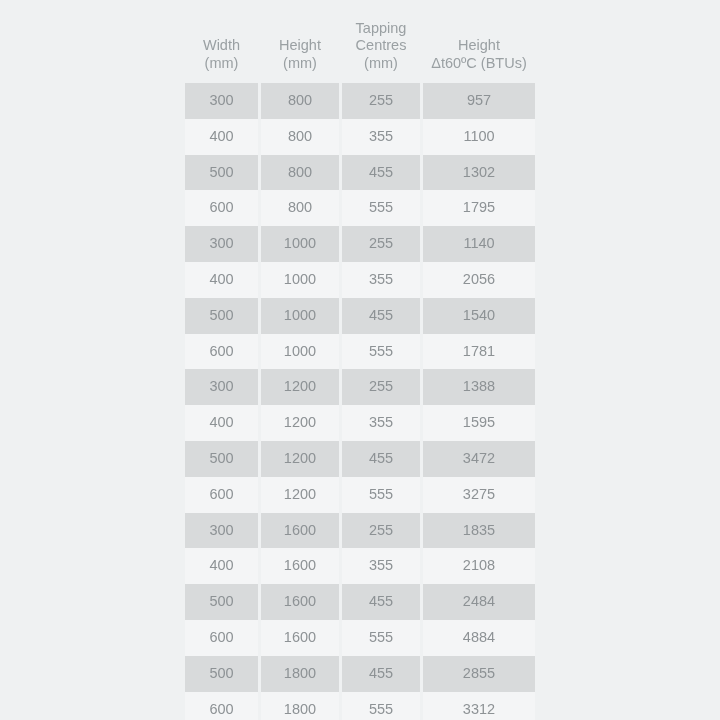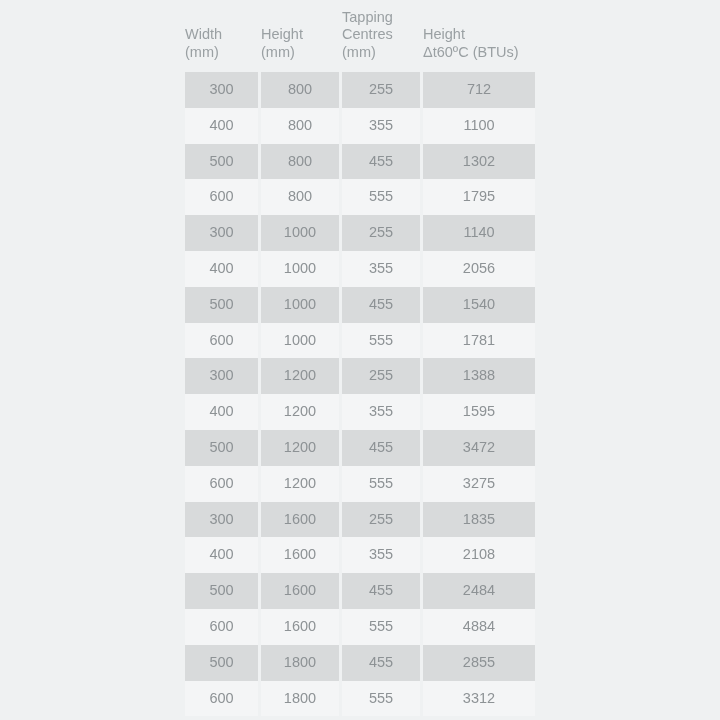--- a/index.html
+++ b/index.html
@@ -26,24 +26,24 @@
   #spec-table col.c-height  { width: 78px; }
   #spec-table col.c-tapping { width: 78px; }
   #spec-table col.c-output  { width: 112px; }
 
   thead th {
     background: transparent;
     color: #9aa0a3;
     font-size: 14.5px;
     font-weight: 400;
     line-height: 17.5px;
-    text-align: left;
+    text-align: center;
     vertical-align: bottom;
     padding: 0 0 11px 0;
-    height: 72px;
+    height: 83px;
     box-sizing: border-box;
     white-space: pre-line;
   }
 
   tbody td {
     color: #8d9295;
     font-size: 14.5px;
     font-weight: 400;
     text-align: center;
     height: 35.8px;
@@ -78,21 +78,21 @@
 (mm)</th>
       <th>Height
 Δt60ºC (BTUs)</th>
     </tr>
   </thead>
   <tbody id="spec-table-body">
       <tr class="stripe">
         <td>300</td>
         <td>800</td>
         <td>255</td>
-        <td>712</td>
+        <td>957</td>
       </tr>
       <tr>
         <td>400</td>
         <td>800</td>
         <td>355</td>
         <td>1100</td>
       </tr>
       <tr class="stripe">
         <td>500</td>
         <td>800</td>

